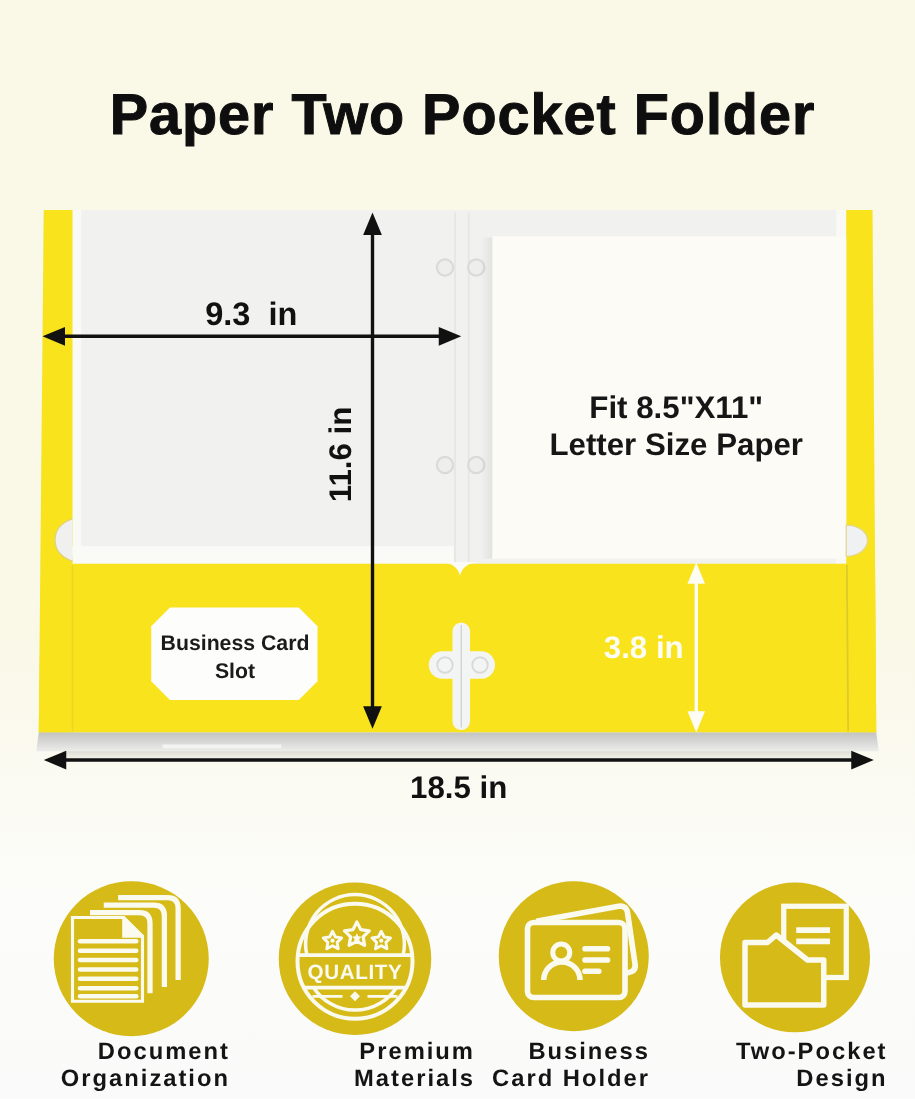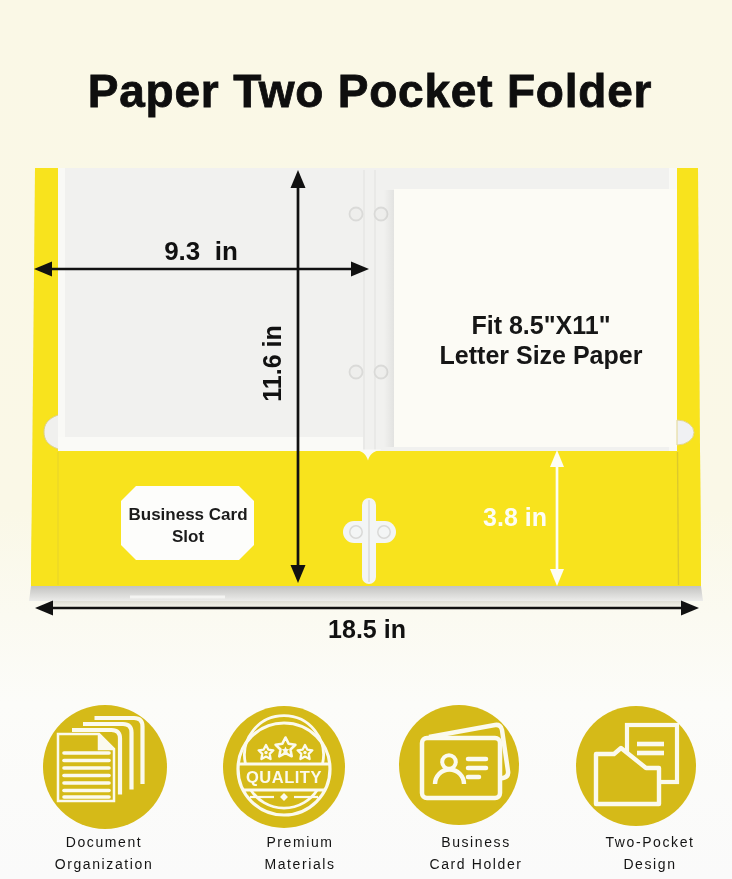--- a/index.html
+++ b/index.html
@@ -1,20 +1,20 @@
 <!DOCTYPE html>
 <html><head>
 <meta charset="utf-8">
 <style>
   html,body{margin:0;padding:0}
   body{width:732px;height:879px;position:relative;overflow:hidden;
        font-family:"Liberation Sans",sans-serif;
        background:linear-gradient(180deg,#faf8e6 0%,#faf8e7 58%,#fbfaf1 70%,#fcfcf9 80%,#fafafa 100%);}
   .abs{position:absolute}
-  .cap{position:absolute;text-align:center;font-weight:normal;color:#141414;font-size:14px;line-height:22px;letter-spacing:1.6px}
+  .cap{position:absolute;text-align:right;font-weight:bold;color:#141414;font-size:19px;line-height:22px;letter-spacing:1.6px}
 </style>
 </head>
 <body>
 
 <div class="abs" style="left:4px;top:64px;width:732px;text-align:center;font-weight:bold;font-size:46px;color:#0e0e0e;letter-spacing:0.8px;-webkit-text-stroke:0.8px #0e0e0e">Paper Two Pocket Folder</div>
 
 <svg class="abs" style="left:0;top:0" width="732" height="660" viewBox="0 0 732 660">
   <defs>
     <linearGradient id="edgegrad" x1="0" y1="0" x2="0" y2="1">
       <stop offset="0" stop-color="#c3c3c1"></stop>
@@ -176,27 +176,27 @@
     <circle cx="52" cy="58" r="6.8" stroke-width="4"></circle>
     <path d="M38,80 a14.5,14.5 0 0 1 29,0" stroke-width="4.4"></path>
     <g stroke-width="4.5" stroke-linecap="round">
       <line x1="71" y1="55" x2="89" y2="55"></line>
       <line x1="71" y1="64" x2="89" y2="64"></line>
       <line x1="71" y1="73" x2="82" y2="73"></line>
     </g>
   </g>
 </svg>
 
-<div class="cap" style="left:396px;top:831px;width:160px">Business<br>Card Holder</div>
+<div class="cap" style="left:360px;top:831px;width:160px">Business<br>Card Holder</div>
 
 <svg class="abs" style="left:576px;top:705px" width="121" height="121" viewBox="0 0 121 121">
   <circle cx="60" cy="61" r="60" fill="#d5ba18"></circle>
   <g fill="#d5ba18" stroke="#fbfaee">
     <rect x="51" y="20" width="50" height="57" stroke-width="4.2"></rect>
     <g stroke-width="4.6">
       <line x1="61" y1="39" x2="88" y2="39"></line>
       <line x1="61" y1="48" x2="88" y2="48"></line>
     </g>
     <path d="M20,49 L38,49 L45,43 L70,63 L83,63 L83,99 L20,99 Z" stroke-width="4.4" stroke-linejoin="round"></path>
   </g>
 </svg>
 
-<div class="cap" style="left:570px;top:831px;width:160px">Two-Pocket<br>Design</div>
+<div class="cap" style="left:550px;top:831px;width:160px">Two-Pocket<br>Design</div>
 
 </body></html>

